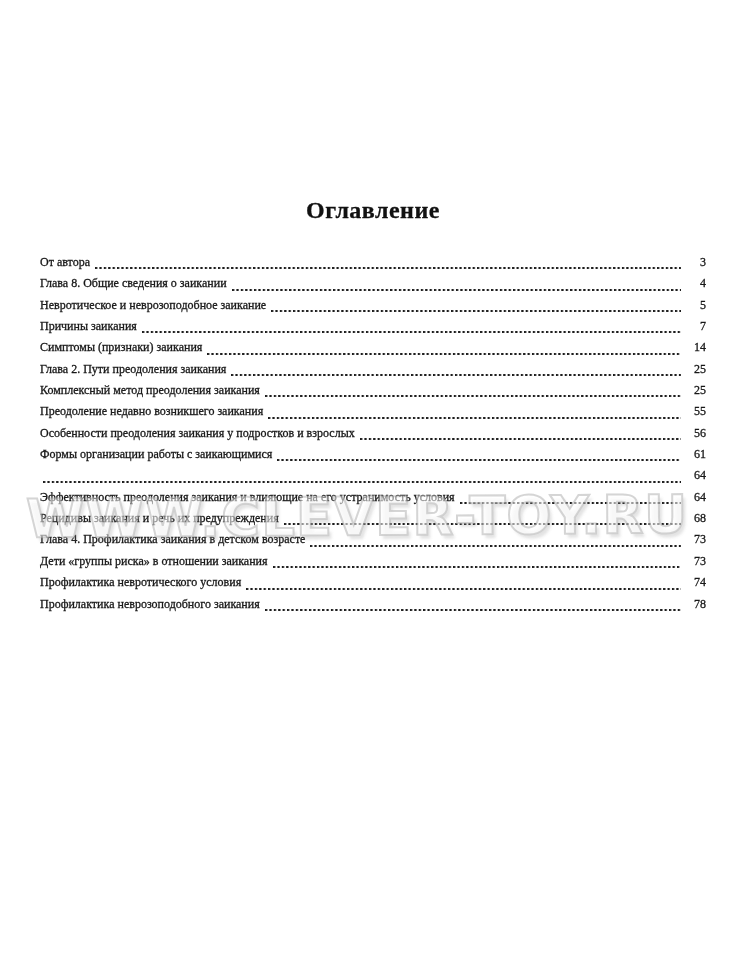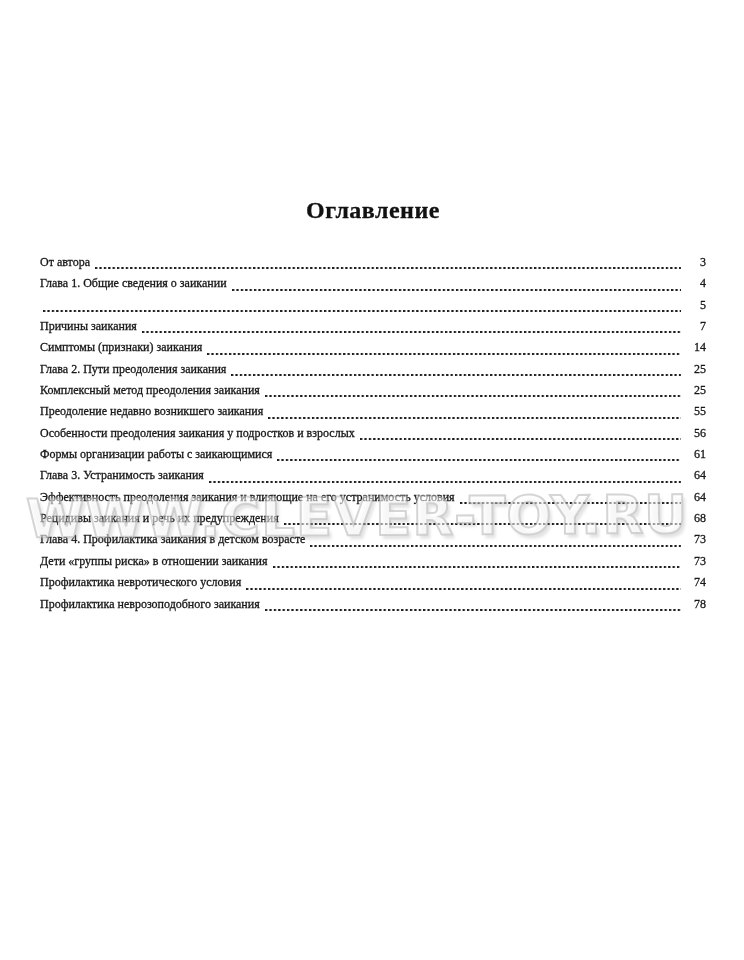--- a/index.html
+++ b/index.html
@@ -93,26 +93,27 @@
   <h1 class="doc-title">Оглавление</h1>
 
   <div class="toc">
   <div class="toc-row">
     <span class="toc-label">От автора</span>
     <span class="dot-leader"></span>
     <span class="toc-pagenum">3</span>
   </div>
 
   <div class="toc-row">
-    <span class="toc-label">Глава 1. Общие сведения о заикании</span>
+    <span class="toc-label">Глава 8. Общие сведения о заикании</span>
     <span class="dot-leader"></span>
     <span class="toc-pagenum">4</span>
   </div>
 
   <div class="toc-row">
+    <span class="toc-label">Невротическое и неврозоподобное заикание</span>
     <span class="dot-leader"></span>
     <span class="toc-pagenum">5</span>
   </div>
 
   <div class="toc-row">
     <span class="toc-label">Причины заикания</span>
     <span class="dot-leader"></span>
     <span class="toc-pagenum">7</span>
   </div>
 
@@ -146,21 +147,20 @@
     <span class="toc-pagenum">56</span>
   </div>
 
   <div class="toc-row">
     <span class="toc-label">Формы организации работы с заикающимися</span>
     <span class="dot-leader"></span>
     <span class="toc-pagenum">61</span>
   </div>
 
   <div class="toc-row">
-    <span class="toc-label">Глава 3. Устранимость заикания</span>
     <span class="dot-leader"></span>
     <span class="toc-pagenum">64</span>
   </div>
 
   <div class="toc-row">
     <span class="toc-label">Эффективность преодоления заикания и влияющие на его устранимость условия</span>
     <span class="dot-leader"></span>
     <span class="toc-pagenum">64</span>
   </div>
 

